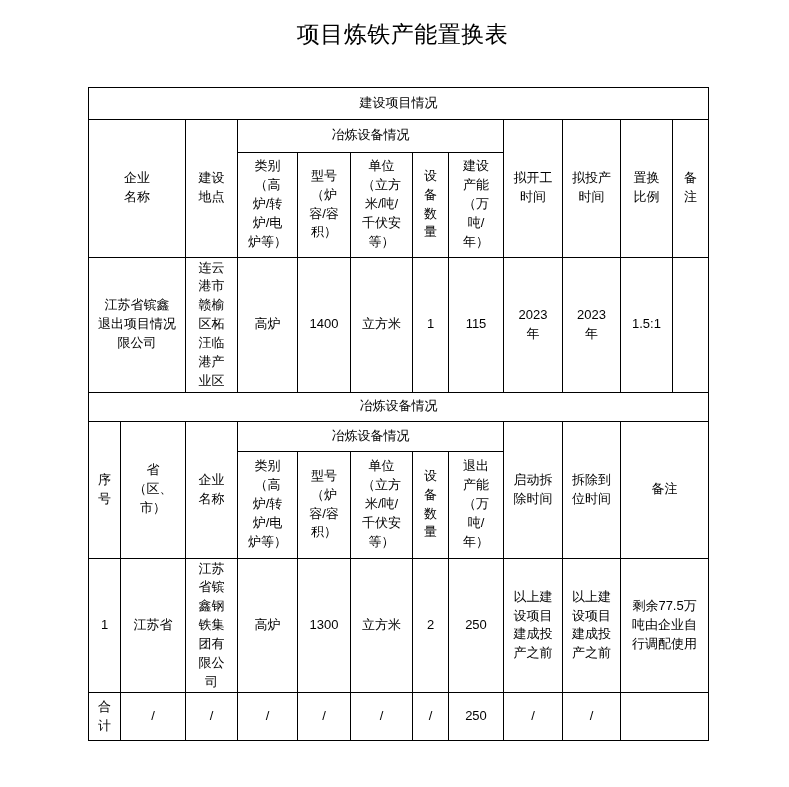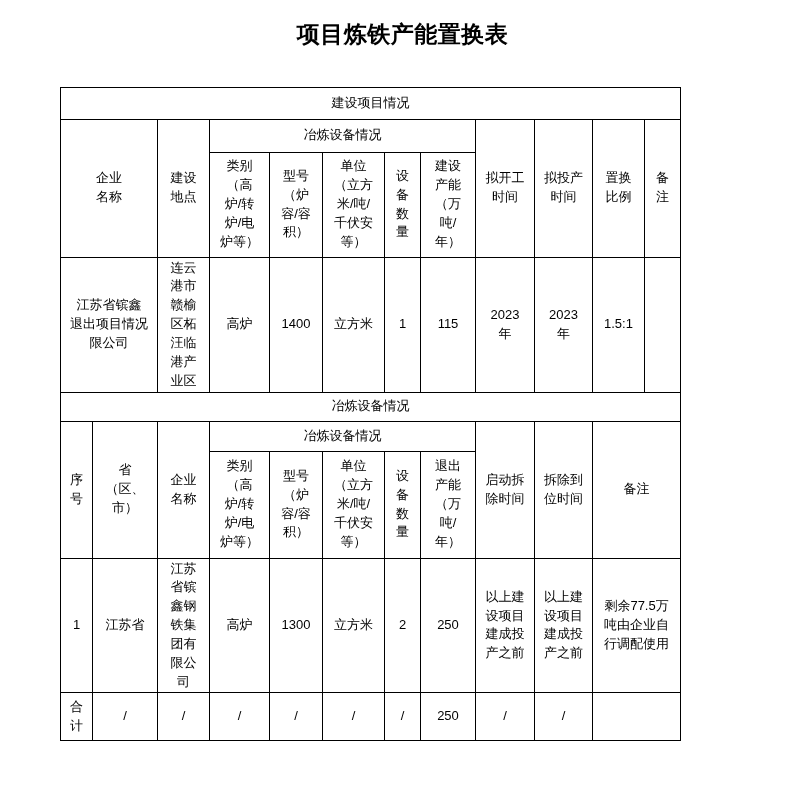--- a/index.html
+++ b/index.html
@@ -13,30 +13,30 @@
   }
   .page {
     width: 789px;
     height: 787px;
     overflow: hidden;
     background: #ffffff;
   }
   .title {
     margin: 21px 0 0 16px;
     font-size: 23px;
-    font-weight: bold;
+    font-weight: normal;
     text-align: center;
     letter-spacing: 0.5px;
     line-height: 1.2;
   }
   table.capacity-table {
     border-collapse: collapse;
     table-layout: fixed;
     width: 620px;
-    margin: 38px 0 0 60px;
+    margin: 38px 0 0 88px;
   }
   table.capacity-table td {
     border: 1px solid #000000;
     text-align: center;
     vertical-align: middle;
     font-size: 13px;
     line-height: 1.45;
     white-space: pre-line;
     padding: 1px 2px;
     overflow: hidden;

